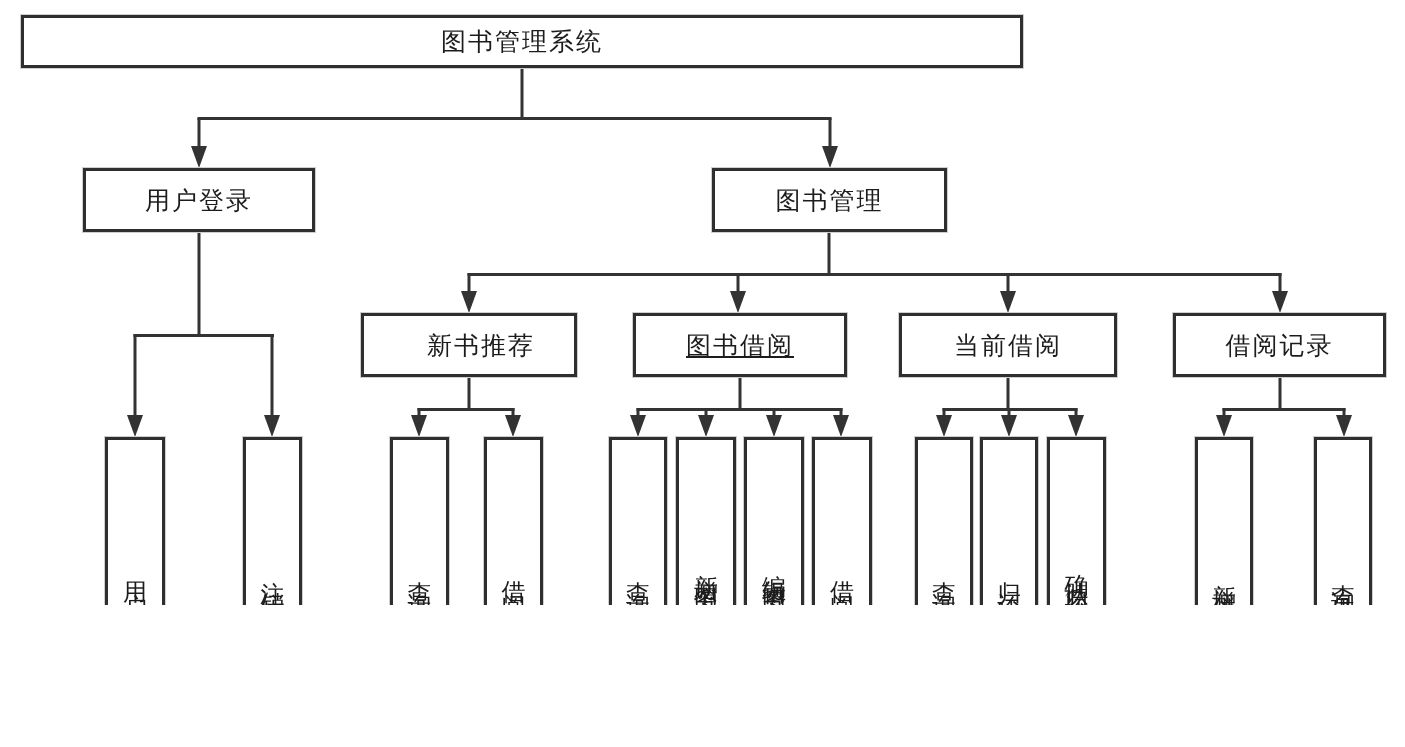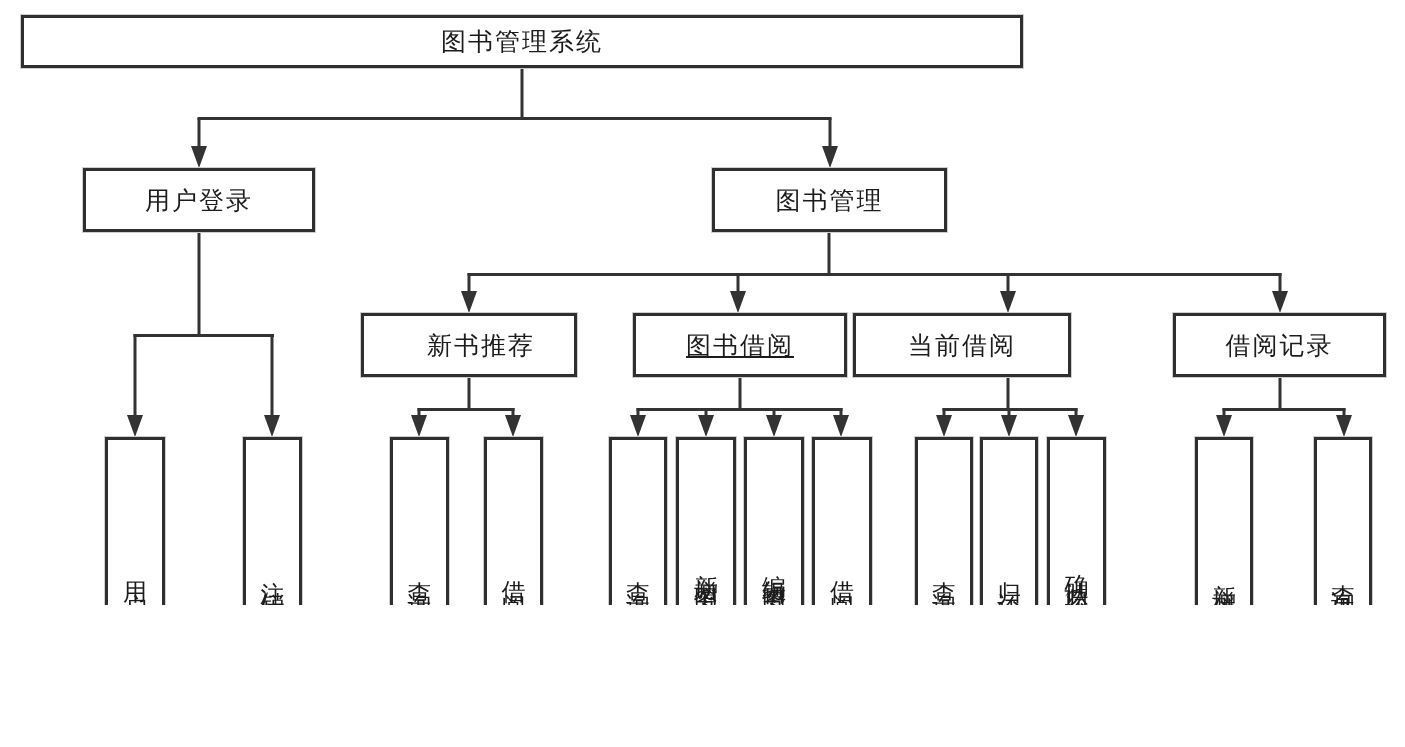--- a/index.html
+++ b/index.html
@@ -136,21 +136,21 @@
     </g>
   </svg>
 
   <div class="node" style="left:21px; top:15px; width:1002px; height:53px;">图书管理系统</div>
 
   <div class="node" style="left:83px; top:168px; width:232px; height:64px;">用户登录</div>
   <div class="node" style="left:712px; top:168px; width:235px; height:64px;font-family:Liberation Mono, monospace;">图书管理</div>
 
   <div class="node" style="left:361px; top:313px; width:216px; height:64px;padding-left:24px;">新书推荐</div>
   <div class="node" style="left:633px; top:313px; width:214px; height:64px;text-decoration:underline;">图书借阅</div>
-  <div class="node" style="left:853px; top:313px; width:218px; height:64px;text-align:center;">当前借阅</div>
+  <div class="node" style="left:899px; top:313px; width:218px; height:64px;text-align:center;">当前借阅</div>
   <div class="node" style="left:1173px; top:313px; width:213px; height:64px;">借阅记录</div>
 
   <div class="vnode loose" style="left:105px; width:60px;">
     <span>用户登录</span>
   </div>
   <div class="vnode loose" style="left:243px; width:59px;">
     <span>注销登录</span>
   </div>
 
   <div class="vnode loose" style="left:390px; width:59px;">

